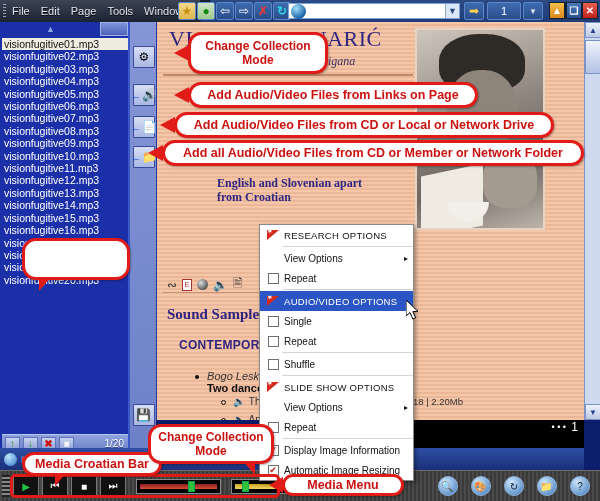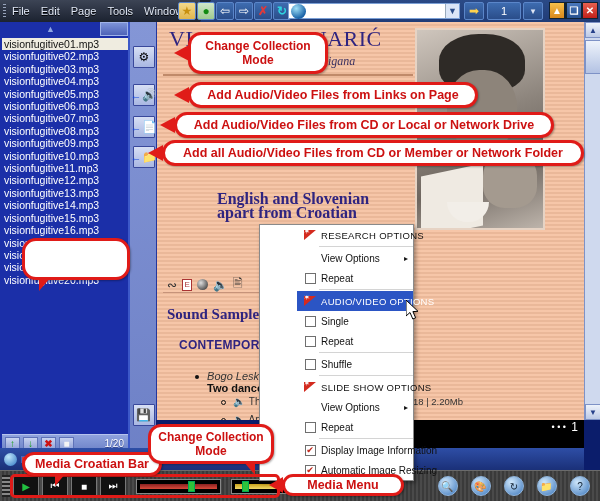--- a/index.html
+++ b/index.html
@@ -104,22 +104,22 @@
 
   
   .content{ position:absolute; left:156px; top:22px; width:428px; height:398px;
     background:repeating-linear-gradient(#f6c6a8 0 2px,#eab899 2px 4px);
     overflow:hidden; border-left:1px solid #24379d; }
   .page-title{ position:absolute; left:12px; top:4px; font-family:"Liberation Serif",serif;
     font-size:22px; color:#2f2480; letter-spacing:0.5px; white-space:nowrap; }
   .page-sub{ position:absolute; left:72px; top:32px; font-family:"Liberation Serif",serif;
     font-size:12px; font-style:italic; color:#3b3160; white-space:nowrap; }
   .page-rule{ position:absolute; left:6px; top:52px; width:250px; height:2px; background:#c08a6a; }
-  .page-note{ position:absolute; left:60px; top:170px; font-family:"Liberation Serif",serif;
-    font-size:16px; font-weight:bold; color:#2f2480; line-height:14px; width:170px; }
+  .page-note{ position:absolute; left:60px; top:154px; font-family:"Liberation Serif",serif;
+    font-size:12px; font-weight:bold; color:#2f2480; line-height:14px; width:170px; }
   .photo{ position:absolute; left:258px; top:6px; width:130px; height:202px;
     border:2px solid #e6d3c4; overflow:hidden;
     background:linear-gradient(160deg,#cfc6bd,#8c847c 45%,#6e665f 70%,#bdb4ab); }
   .photo .hair{ position:absolute; left:22px; top:4px; width:86px; height:58px;
     border-radius:46% 46% 38% 38%; background:#2e2a26; }
   .photo .face{ position:absolute; left:30px; top:40px; width:70px; height:80px;
     border-radius:46%; background:#8d847a; }
   .photo .shirt{ position:absolute; left:4px; top:140px; width:62px; height:62px;
     background:#efeae2; transform:skewY(-12deg); }
   .photo .hand{ position:absolute; left:66px; top:124px; width:54px; height:54px;
@@ -154,21 +154,21 @@
   .cs-btn{ width:16px; height:16px; background:linear-gradient(#eef3fb,#bcc9e6);
     border:1px solid #7e92c6; display:flex; align-items:center; justify-content:center;
     font-size:8px; color:#26408a; }
   .cs-btn.bot{ position:absolute; bottom:0; }
   .cs-thumb{ position:absolute; top:18px; width:16px; height:34px;
     background:linear-gradient(#eef3fb,#b3c2e3); border:1px solid #7e92c6; }
 
   
   .ctxmenu{ position:absolute; left:259px; top:224px; width:155px;
     background:#ffffff; border:1px solid #8a8a8a; box-shadow:2px 2px 4px rgba(0,0,0,.35);
-    font-size:10px; color:#111; z-index:40;padding-left:37px; }
+    font-size:10px; color:#111; z-index:40; }
   .ctxrow{ display:flex; align-items:center; height:20px; padding-left:2px; position:relative; }
   .ctxrow.header{ font-size:9.5px; letter-spacing:.3px; }
   .ctxrow.sel{ background:#2b55c4; color:#fff; }
   .ctx-gutter{ width:22px; display:flex; align-items:center; justify-content:center; flex:0 0 22px; }
   .ctx-flag{ width:13px; height:11px; background:#d32a1e;
     clip-path:polygon(0 0,100% 0,0 100%); position:relative; }
   .ctx-flag:after{ content:"✶"; position:absolute; left:0px; top:-3px; font-size:8px; color:#fff; }
   .ctx-chk{ width:11px; height:11px; background:#fff; border:1px solid #6f6f6f;
     display:flex; align-items:center; justify-content:center; font-size:9px; color:#c0261a; line-height:1; }
   .ctx-label{ flex:1; white-space:nowrap; }

